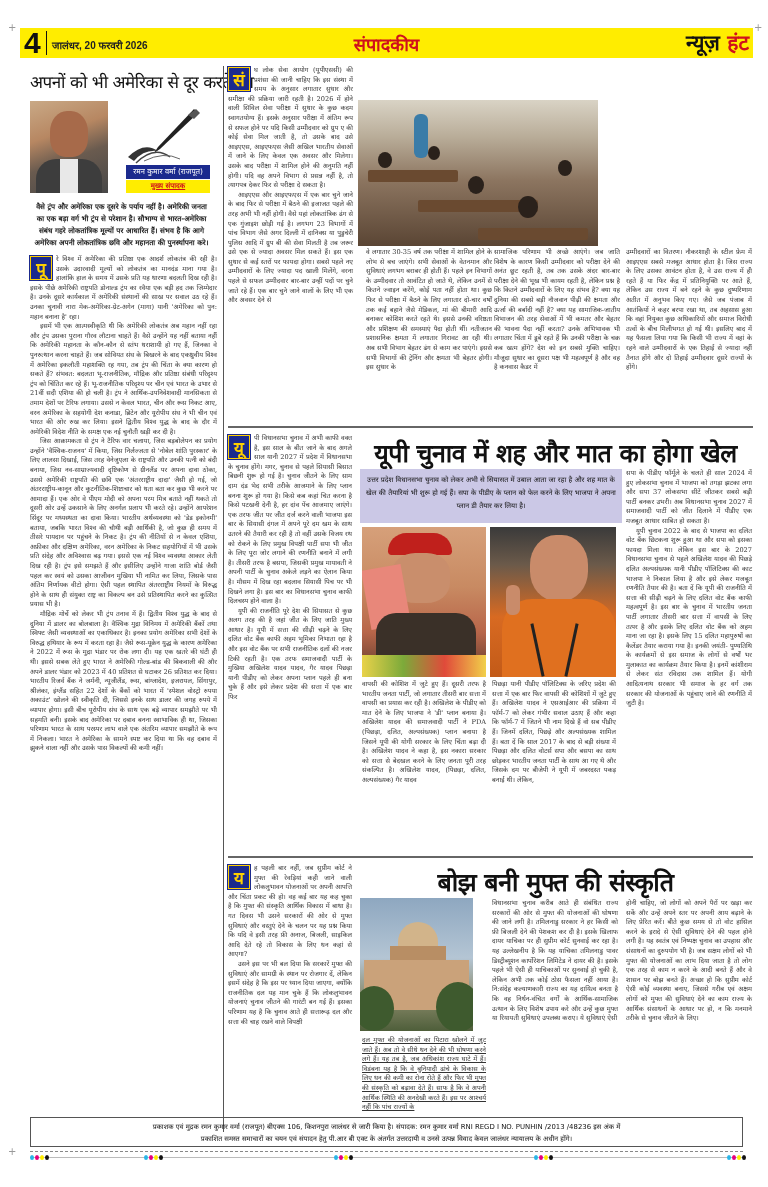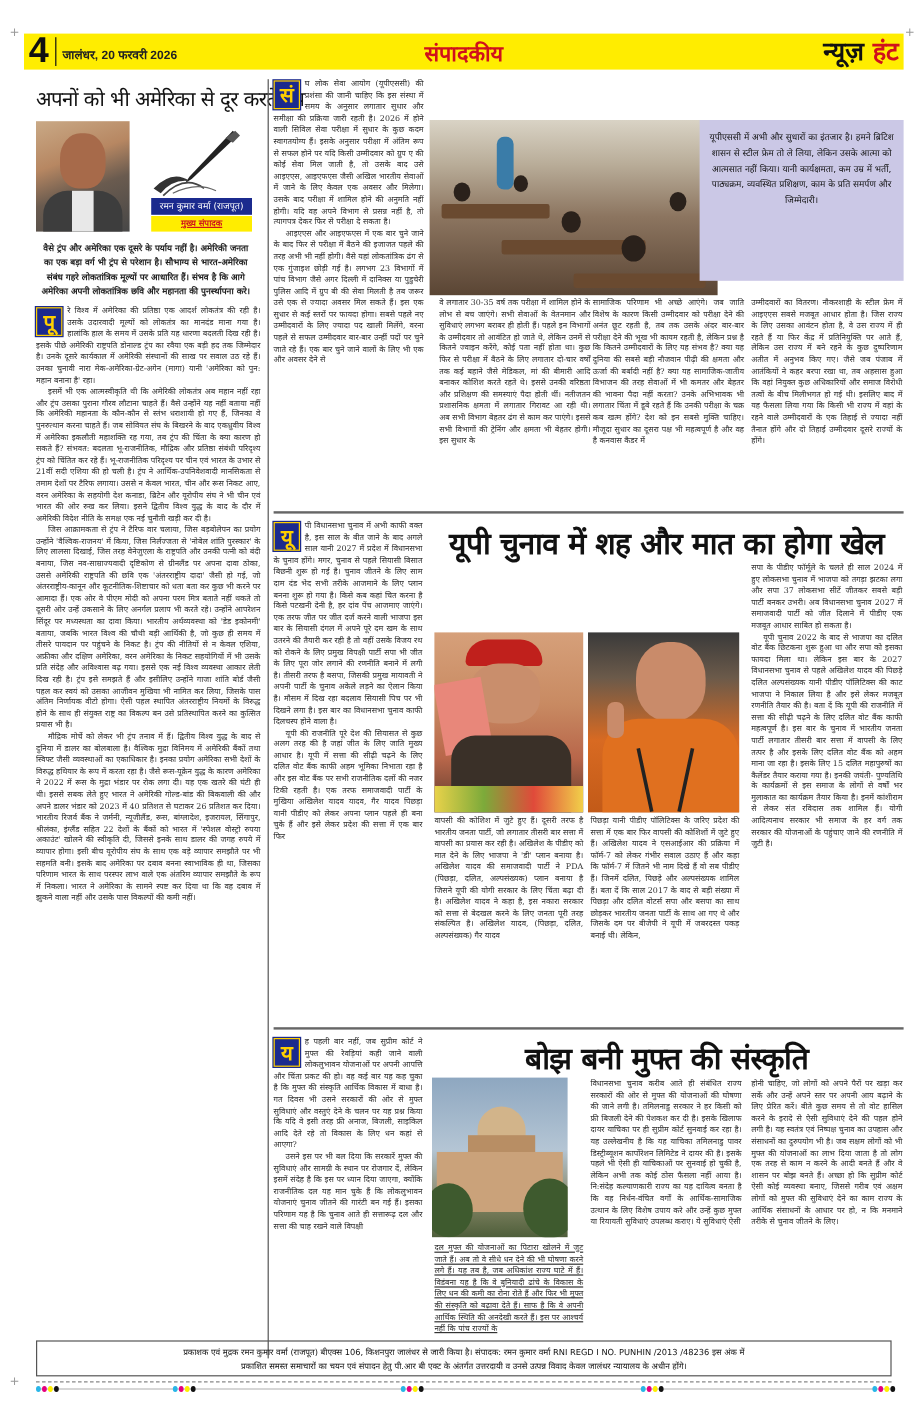--- a/index.html
+++ b/index.html
@@ -127,40 +127,40 @@
       <div class="desk" style="left:10px;top:70px;width:90px;"></div>
       <div class="desk" style="left:60px;top:100px;width:120px;"></div>
       <div class="desk" style="left:120px;top:128px;width:110px;"></div>
       <div class="student" style="left:20px;top:52px;width:14px;height:16px;"></div>
       <div class="student" style="left:70px;top:46px;width:12px;height:14px;"></div>
       <div class="student" style="left:110px;top:76px;width:16px;height:18px;"></div>
       <div class="student" style="left:160px;top:96px;width:20px;height:22px;"></div>
       <div class="student" style="left:200px;top:60px;width:14px;height:16px;"></div>
       <div style="position:absolute;left:56px;top:14px;width:14px;height:44px;background:#3a7ca8;border-radius:6px;"></div>
     </div>
-    <div class="a1-quote">यूपीएससी में अभी और सुधारों का इंतजार है। हमने ब्रिटिश शासन से स्टील फ्रेम तो ले लिया, लेकिन उसके आत्मा को आत्मसात नहीं किया। यानी कार्यक्षमता, कम उम्र में भर्ती, पाठ्यक्रम, व्यवस्थित प्रशिक्षण, काम के प्रति समर्पण और जिम्मेदारी।</div>
     <div class="txt a1-cols" style="left:138px;width:126px;">
       <p class="ni">वे लगातार 30-35 वर्ष तक परीक्षा में शामिल होने के लोभ से बच जाएंगे। सभी सेवाओं के वेतनमान और सुविधाएं लगभग बराबर ही होती हैं। पहले इन विभागों के उम्मीदवार तो आवंटित हो जाते थे, लेकिन उनमें से कितने ज्वाइन करेंगे, कोई पता नहीं होता था। कुछ फिर से परीक्षा में बैठने के लिए लगातार दो-चार वर्षों तक कई बहाने जैसे मेडिकल, मां की बीमारी आदि बनाकर कोशिश करते रहते थे। इससे उनकी वरिष्ठता और प्रशिक्षण की समस्याएं पैदा होती थीं। नतीजतन प्रशासनिक क्षमता में लगातार गिरावट आ रही थी। अब सभी विभाग बेहतर ढंग से काम कर पाएंगे। इससे सभी विभागों की ट्रेनिंग और क्षमता भी बेहतर होगी। इस सुधार के</p>
     </div>
     <div class="txt a1-cols" style="left:266px;width:126px;">
       <p class="ni">सामाजिक परिणाम भी अच्छे आएंगे। जब जाति विशेष के कारण किसी उम्मीदवार को परीक्षा देने की अनंत छूट रहती है, तब तक उसके अंदर बार-बार परीक्षा देने की भूख भी कायम रहती है, लेकिन प्रश्न है कि कितने उम्मीदवारों के लिए यह संभव है? क्या यह दुनिया की सबसे बड़ी नौजवान पीढ़ी की क्षमता और ऊर्जा की बर्बादी नहीं है? क्या यह सामाजिक-जातीय विभाजन की तरह सेवाओं में भी कमतर और बेहतर की भावना पैदा नहीं करता? उनके अभिभावक भी लगातार चिंता में डूबे रहते हैं कि उनकी परीक्षा के चक्र कब खत्म होंगे? देश को इन सबसे मुक्ति चाहिए। मौजूदा सुधार का दूसरा पक्ष भी महत्वपूर्ण है और वह है कनवास कैडर में</p>
     </div>
     <div class="txt a1-cols" style="left:398px;width:126px;">
       <p class="ni">उम्मीदवारों का वितरण। नौकरशाही के स्टील फ्रेम में आइएएस सबसे मजबूत आधार होता है। जिस राज्य के लिए उसका आवंटन होता है, वे उस राज्य में ही रहते हैं या फिर केंद्र में प्रतिनियुक्ति पर आते हैं, लेकिन उस राज्य में बने रहने के कुछ दुष्परिणाम अतीत में अनुभव किए गए। जैसे जब पंजाब में आतंकियों ने कहर बरपा रखा था, तब अहसास हुआ कि वहां नियुक्त कुछ अधिकारियों और समाज विरोधी तत्वों के बीच मिलीभगत हो गई थी। इसलिए बाद में यह फैसला लिया गया कि किसी भी राज्य में वहां के रहने वाले उम्मीदवारों के एक तिहाई से ज्यादा नहीं तैनात होंगे और दो तिहाई उम्मीदवार दूसरे राज्यों के होंगे।</p>
     </div>
   </div>
   <div class="sec-rule" style="top:398px;"></div>
 
   <div class="main" style="top:402px;height:426px;">
     <div class="txt" style="position:absolute;left:0;top:4px;width:124px;">
       <span class="dropcap">यू</span>
       <p class="ni">पी विधानसभा चुनाव में अभी काफी वक्त है, इस साल के बीत जाने के बाद अगले साल यानी 2027 में प्रदेश में विधानसभा के चुनाव होंगे। मगर, चुनाव से पहले सियासी बिसात बिछनी शुरू हो गई है। चुनाव जीतने के लिए साम दाम दंड भेद सभी तरीके आजमाने के लिए प्लान बनना शुरू हो गया है। किसे कब कहां चित करना है किसे पटखनी देनी है, हर दांव पेंच आजमाए जाएंगे। एक तरफ जीत पर जीत दर्ज करने वाली भाजपा इस बार के सियासी दंगल में अपने पूरे दम खम के साथ उतरने की तैयारी कर रही है तो वहीं उसके विजय रथ को रोकने के लिए प्रमुख विपक्षी पार्टी सपा भी जीत के लिए पूरा जोर लगाने की रणनीति बनाने में लगी है। तीसरी तरफ है बसपा, जिसकी प्रमुख मायावती ने अपनी पार्टी के चुनाव अकेले लड़ने का ऐलान किया है। मौसम में दिख रहा बदलाव सियासी पिच पर भी दिखने लगा है। इस बार का विधानसभा चुनाव काफी दिलचस्प होने वाला है।</p>
       <p>यूपी की राजनीति पूरे देश की सियासत से कुछ अलग तरह की है जहां जीत के लिए जाति मुख्य आधार है। यूपी में सत्ता की सीढ़ी चढ़ने के लिए दलित वोट बैंक काफी अहम भूमिका निभाता रहा है और इस वोट बैंक पर सभी राजनीतिक दलों की नजर टिकी रहती है। एक तरफ समाजवादी पार्टी के मुखिया अखिलेश यादव यादव, गैर यादव पिछड़ा यानी पीडीए को लेकर अपना प्लान पहले ही बना चुके हैं और इसे लेकर प्रदेश की सत्ता में एक बार फिर</p>
     </div>
     <div class="a2-title">यूपी चुनाव में शह और मात का होगा खेल</div>
+    <div class="a2-quote">उत्तर प्रदेश विधानसभा चुनाव को लेकर अभी से सियासत में उबाल आता जा रहा है और शह मात के खेल की तैयारियां भी शुरू हो गई हैं। सपा के पीडीए के प्लान को फेल करने के लिए भाजपा ने अपना प्लान डी तैयार कर लिया है।</div>
     <div class="a2-img1">
       <div style="position:absolute;left:26px;top:6px;width:64px;height:22px;background:#c0201c;border-radius:20px 20px 4px 4px;"></div>
       <div style="position:absolute;left:30px;top:26px;width:58px;height:50px;background:#c98e6c;border-radius:40%;"></div>
       <div style="position:absolute;left:4px;top:40px;width:40px;height:60px;background:#e8877a;transform:rotate(-10deg);"></div>
       <div style="position:absolute;left:14px;top:86px;width:100px;height:64px;background:#3a3028;border-radius:20px 20px 0 0;"></div>
       <div style="position:absolute;left:0;top:128px;width:124px;height:22px;background:linear-gradient(90deg,#e9d24a,#7caa3a,#e04a3a,#f1d04a);"></div>
     </div>
     <div class="a2-img2">
       <div style="position:absolute;left:40px;top:8px;width:58px;height:66px;background:#c98b6a;border-radius:45%;"></div>
       <div style="position:absolute;left:12px;top:72px;width:114px;height:78px;background:#e0701f;border-radius:30px 30px 0 0;"></div>

